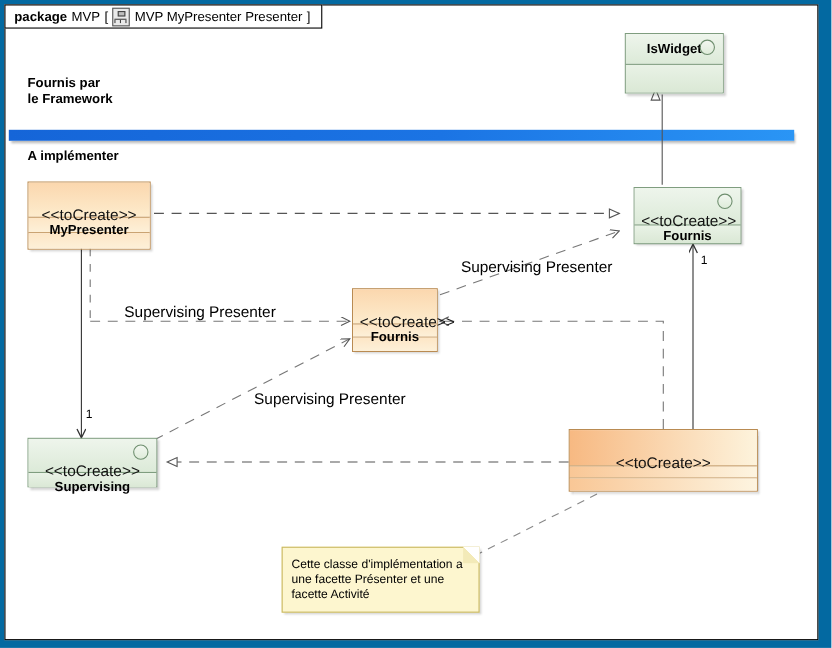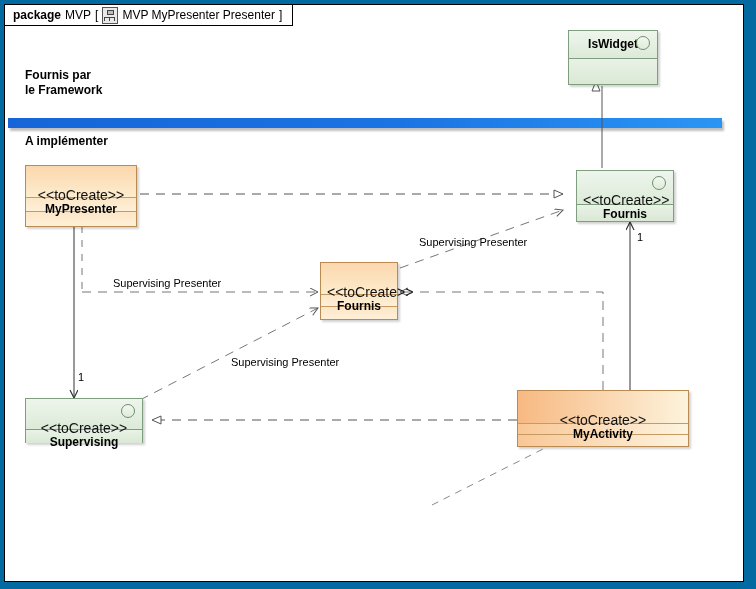--- a/index.html
+++ b/index.html
@@ -94,21 +94,21 @@
     font-size:11px;line-height:14px;color:#000;
     padding:8px 10px 6px 8px;
   }
   #note .fold2{
     position:absolute;right:-1px;top:-1px;width:15px;height:15px;
     background:linear-gradient(225deg,#ffffff 50%, #f3eab8 50%);
   }
 
   
   .edge-label{
-    position:absolute;font-size:11px;color:#000;white-space:nowrap;
+    position:absolute;font-size:14px;color:#000;white-space:nowrap;
     background:transparent;line-height:13px;
   }
   .mult{
     position:absolute;font-size:11px;color:#000;line-height:12px;
   }
   svg#edges{position:absolute;left:0;top:0;width:756px;height:589px;overflow:visible;}
 </style>
 </head>
 <body>
 
@@ -239,27 +239,30 @@
       <span class="iface-circle"></span>
       <div class="stereo">&lt;&lt;toCreate&gt;&gt;</div>
       <div class="nm">Supervising</div>
     </div>
     <div class="compartment last" style="height:13px;"></div>
   </div>
 
   <div class="node orange horiz" style="left:517px;top:390px;width:172px;height:57px;">
     <div class="head" style="height:33px;">
       <div class="stereo">&lt;&lt;toCreate&gt;&gt;</div>
-      <div class="nm">MyActivity</div>
     </div>
     <div class="compartment" style="height:11px;"></div>
     <div class="compartment last" style="height:11px;"></div>
   </div>
 
   <div class="edge-label" style="left:113px;top:277px;">Supervising Presenter</div>
   <div class="edge-label" style="left:419px;top:236px;">Supervising Presenter</div>
   <div class="edge-label" style="left:231px;top:356px;">Supervising Presenter</div>
 
   <div class="mult" style="left:78px;top:371px;">1</div>
   <div class="mult" style="left:637px;top:231px;">1</div>
 
+  <div id="note" style="left:256px;top:497px;width:180px;height:60px;">
+    <div class="fold2"></div>
+    <span>Cette classe d'implémentation a une facette Présenter et une facette Activité</span>
+  </div>
 
 </div>
 
 </body></html>

